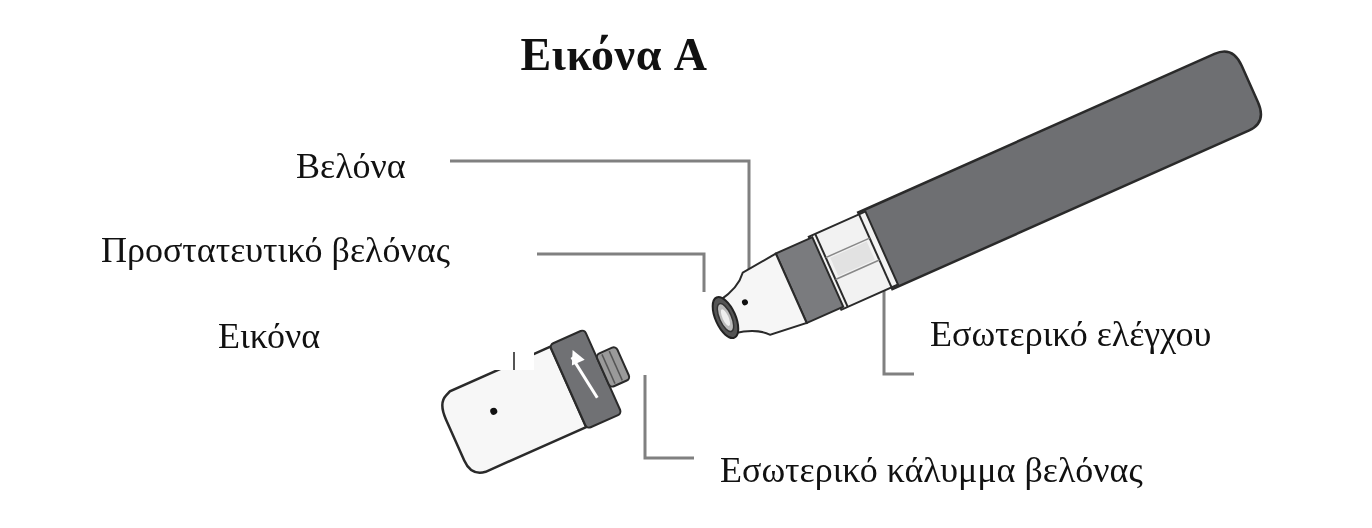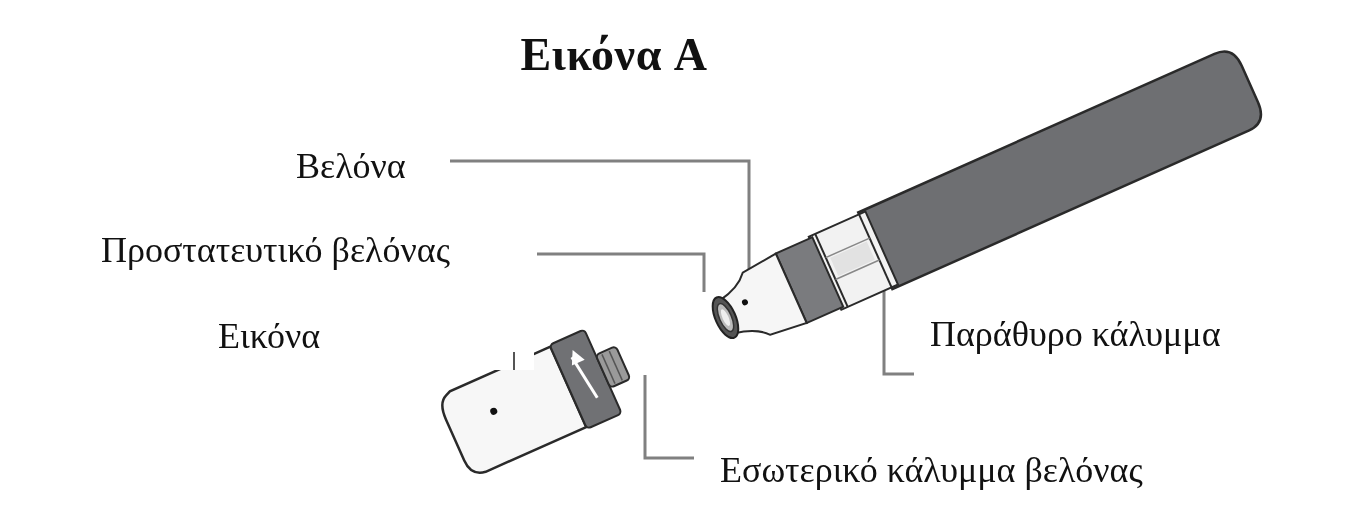--- a/index.html
+++ b/index.html
@@ -9,21 +9,21 @@
   svg.art { position:absolute; left:0; top:0; }
 </style>
 </head>
 <body>
 
 <div class="title">Εικόνα A</div>
 
 <div class="lbl" style="left:296px;top:148px;">Βελόνα</div>
 <div class="lbl" style="left:82px;top:232px;margin-left:19px;">Προστατευτικό βελόνας</div>
 <div class="lbl" style="left:218px;top:318px;">Εικόνα</div>
-<div class="lbl" style="left:930px;top:316px;">Παράθυρο κάλυμμα</div>
+<div class="lbl" style="left:930px;top:316px;">Εσωτερικό ελέγχου</div>
 <div class="lbl" style="left:708px;top:452px;margin-left:12px;">Εσωτερικό κάλυμμα βελόνας</div>
 
 <svg class="art" width="1372" height="528" viewBox="0 0 1372 528">
 
   <g stroke="#808080" stroke-width="3" fill="none">
     <polyline points="450,161 749,161 749,296"></polyline>
     <polyline points="537,254 704,254 704,292"></polyline>
     <polyline points="884,290 884,374 914,374"></polyline>
     <polyline points="645,375 645,458 694,458"></polyline>
   </g>

